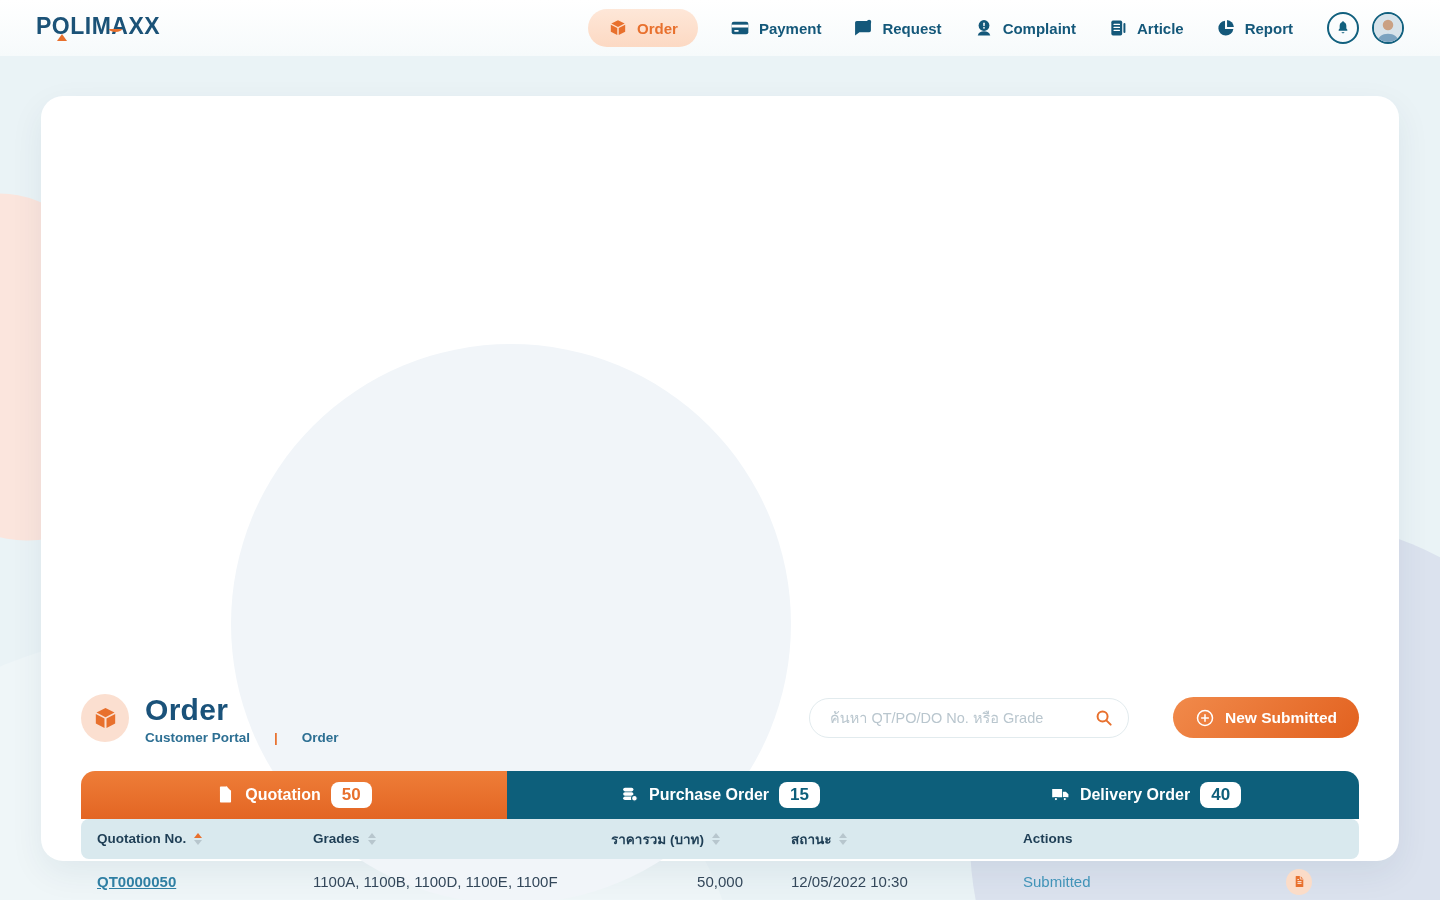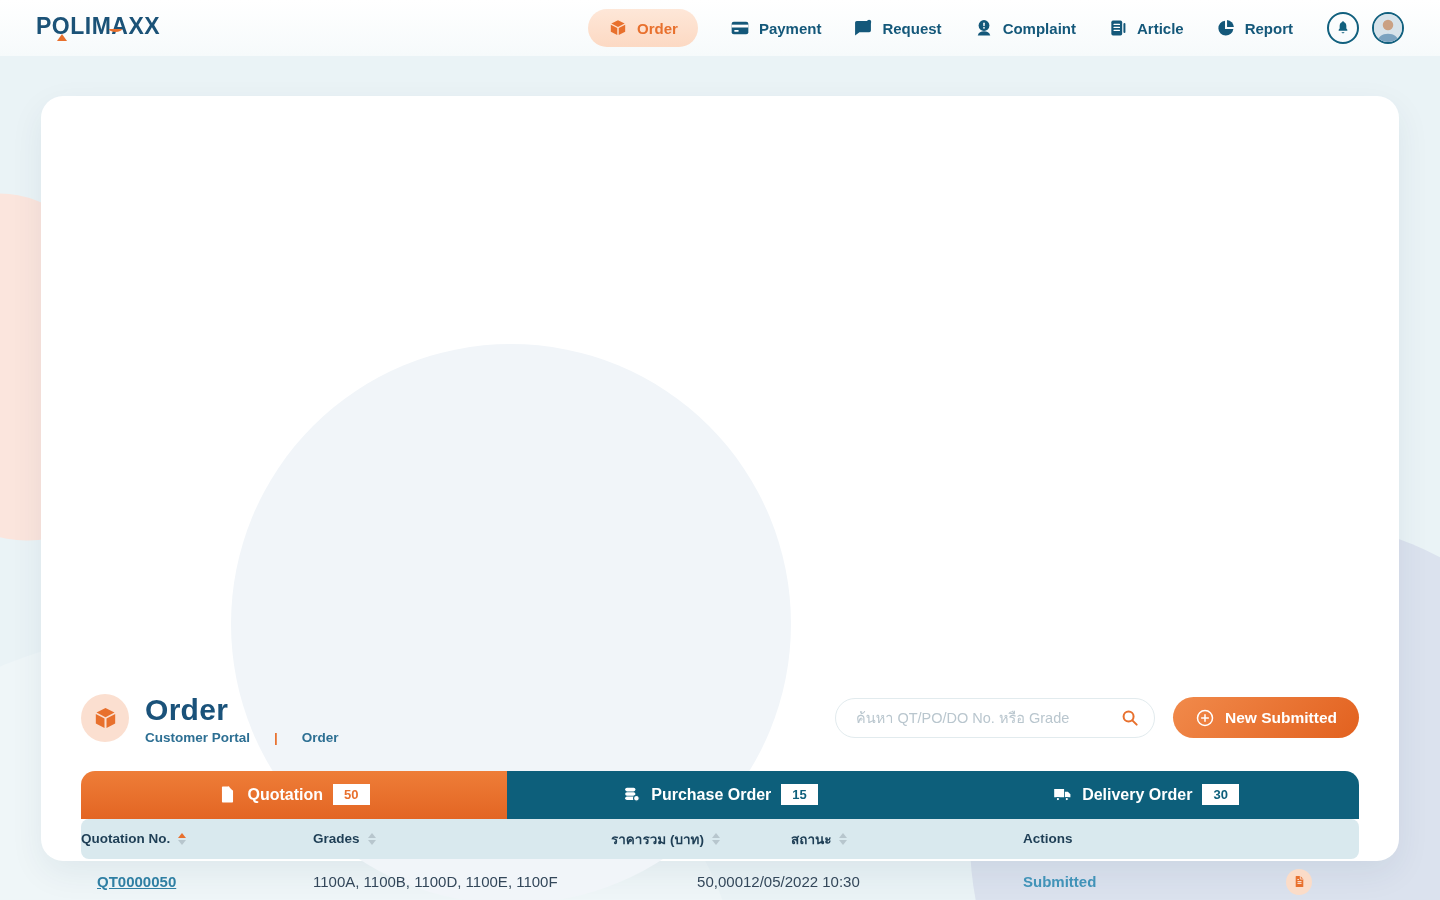--- a/index.html
+++ b/index.html
@@ -37,58 +37,58 @@
   .card{position:relative;z-index:2;width:1358px;height:765px;margin:40px auto 0;background:#fff;border-radius:22px;
     box-shadow:0 12px 34px rgba(13,62,88,.07);padding:38px 40px 30px}
   .card-deco{position:absolute;right:-150px;bottom:-210px;width:560px;height:560px;border-radius:50%;background:#f1f5f9;z-index:0}
   .card > *{position:relative;z-index:1}
   .card-head{display:flex;align-items:flex-start}
   .page-icon{width:48px;height:48px;border-radius:50%;background:#fbdfd0;color:#e8702d;display:flex;align-items:center;justify-content:center;margin-right:16px}
   .page-icon svg{width:27px;height:27px}
   .titles h1{margin:0;font-size:30px;color:#1a527a;font-weight:800;letter-spacing:.3px;line-height:1.05}
   .breadcrumb{margin-top:4px;font-size:13.5px;color:#2d6f93;display:flex;gap:24px;font-weight:600}
   .breadcrumb .sep{color:#e8702d}
-  .head-actions{margin-left:auto;display:flex;align-items:center;gap:18px;margin-top:3px}
+  .head-actions{margin-left:auto;display:flex;align-items:center;gap:44px;margin-top:3px}
   .search-box{position:relative;width:320px}
   .search-box input{width:100%;height:40px;border:1.5px solid #e2ebee;border-radius:21px;padding:0 46px 0 20px;
     font-size:14.5px;color:#33475a;outline:none;background:#fff;font-family:inherit}
   .search-box input::placeholder{color:#b9c6ce}
   .search-ic{position:absolute;right:15px;top:10px;width:20px;height:20px;color:#e8702d;cursor:pointer}
   .search-ic svg{width:20px;height:20px}
   .btn-new{display:flex;align-items:center;gap:10px;height:41px;padding:0 22px;border:none;border-radius:21px;
     background:linear-gradient(135deg,#f18a4b,#e2611f);color:#fff;font-size:15.5px;font-weight:700;cursor:pointer;font-family:inherit}
   .btn-new .ic,.btn-new .ic svg{width:20px;height:20px;display:block}
   
   .tabs{display:flex;margin-top:26px;border-radius:14px 14px 0 0;overflow:hidden}
   .tab{flex:1;height:48px;display:flex;align-items:center;justify-content:center;gap:10px;background:#0d5f7b;
     color:#fff;font-weight:700;font-size:16px;cursor:pointer}
   .tab .ic,.tab .ic svg{width:19px;height:19px;display:block}
   .tab.active{background:linear-gradient(180deg,#ee7d38,#e36523)}
-  .badge{background:#fff;border-radius:0;min-width:26px;text-align:center;padding:3px 11px;font-size:13px;font-weight:800;color:#0d5f7b}
+  .badge{background:#fff;border-radius:8px;min-width:26px;text-align:center;padding:3px 11px;font-size:17px;font-weight:800;color:#0d5f7b}
   .tab.active .badge{color:#e8702d}
   
   .thead,.trow{display:grid;grid-template-columns:232px 298px 132px 280px 216px 120px;align-items:center}
   .thead{height:40px;background:#d9e9ee;border-radius:8px;font-size:13.5px;font-weight:700;color:#1e3e55}
   .th{display:flex;align-items:center}
-  .th:nth-child(1){}
+  .th:nth-child(1){padding-left:16px}
   .th:nth-child(3){}
   .th:nth-child(4){padding-left:48px}
   .th:nth-child(6){}
   .sort{display:inline-flex;flex-direction:column;gap:2px;margin-left:8px}
   .sort i{width:0;height:0;border-left:4px solid transparent;border-right:4px solid transparent;display:block}
   .sort .up{border-bottom:5px solid #b7c6cd}
   .sort .down{border-top:5px solid #b7c6cd}
   .sorted-asc .sort .up{border-bottom-color:#e8702d}
   .trow{height:46px;font-size:15px;color:#33475a}
   .td1{padding-left:16px}
   .td1 a{color:#2f7fa3;font-weight:700;text-decoration:underline;cursor:pointer}
   .td3{text-align:right}
-  .td4{}
+  .td4{padding-left:48px}
   .td6{display:flex;justify-content:center;gap:7px}
-  .status{font-weight:700}
+  .status{font-weight:400}
   .status-submitted{color:#4193b8}
   .abtn{width:26px;height:26px;border-radius:50%;border:none;display:flex;align-items:center;justify-content:center;cursor:pointer;padding:0}
   .abtn .ic,.abtn .ic svg{width:13px;height:13px;display:block}
   .abtn.view{background:#fbdcc8;color:#e8702d}
 </style>
 </head>
 <body>
 
 <div class="deco deco-left"></div>
 <div class="deco deco-bl"></div>
@@ -247,21 +247,21 @@
       <div class="tab">
         <span class="ic">
           <svg viewBox="0 0 24 24" fill="currentColor">
             <path d="M1.5 5h12.5v10.5H1.5z"></path>
             <path d="M15 8.5h3.8l3.2 3.3v3.7H15z"></path>
             <circle cx="6.2" cy="17.8" r="2.1" stroke="#0d5f7b" stroke-width="1.4"></circle>
             <circle cx="17.4" cy="17.8" r="2.1" stroke="#0d5f7b" stroke-width="1.4"></circle>
           </svg>
         </span>
         <span>Delivery Order</span>
-        <span class="badge">30</span>
+        <span class="badge">40</span>
       </div>
     </div>
   <div class="thead" id="thead">
       <div class="th sorted-asc">
         <span>Quotation No.</span>
         <span class="sort">
           <i class="up"></i>
           <i class="down"></i>
         </span>
       </div>

